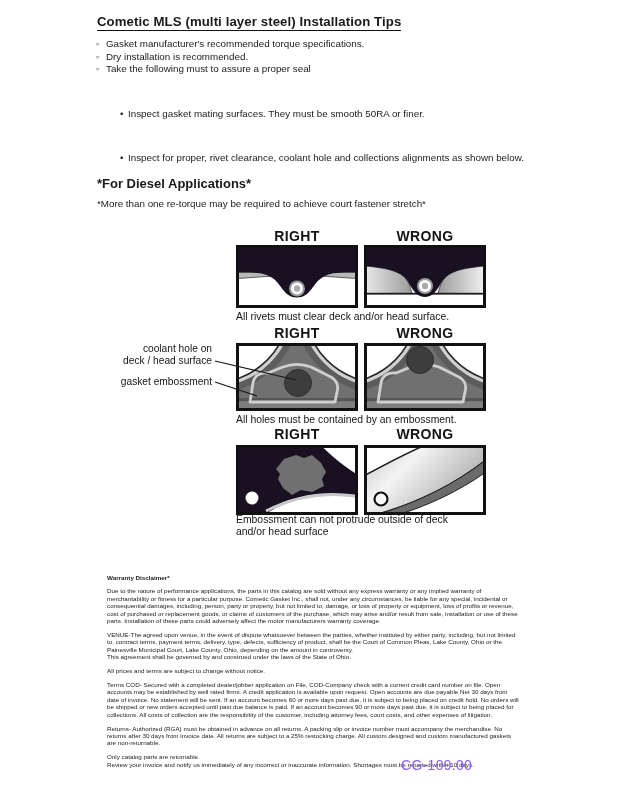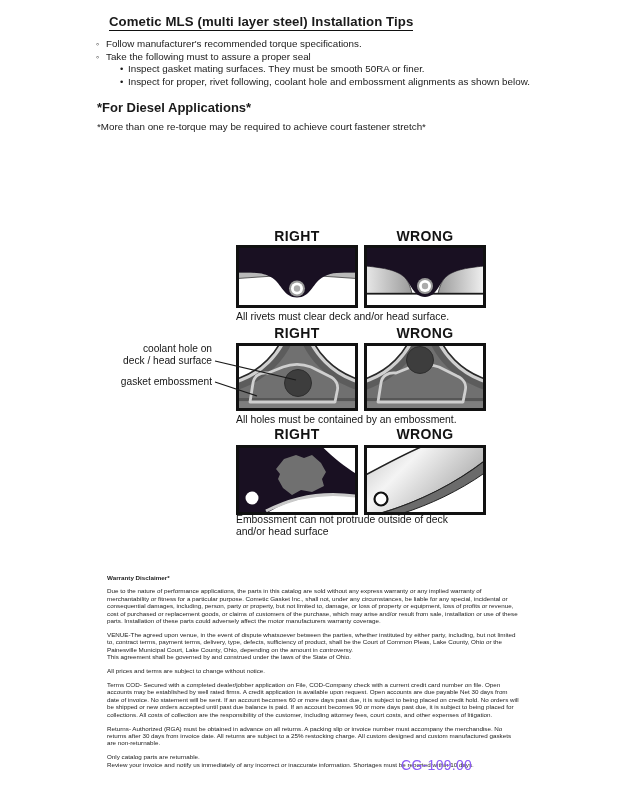--- a/index.html
+++ b/index.html
@@ -2,27 +2,27 @@
 <html><head>
 <meta charset="utf-8">
 <style>
   html,body{margin:0;padding:0;}
   body{width:618px;height:800px;background:#ffffff;position:relative;overflow:hidden;
        font-family:"Liberation Sans",sans-serif;color:#1a1a1a;}
   .page{position:absolute;inset:0;background:#fff;}
 
   
   .content{position:absolute;left:97px;top:16px;width:446px;font-size:9.8px;line-height:12.4px;}
-  .title{display:inline-block;font-size:13.2px;font-weight:bold;margin:0 0 7px 12px;
+  .title{display:inline-block;font-size:13.2px;font-weight:bold;margin:0 0 7px 0;
          border-bottom:1.6px solid #111;padding-bottom:2px;letter-spacing:.1px;}
   ul{list-style:none;margin:0;padding:0;}
   .bullets>li{position:relative;padding-left:9px;}
   .bullets>li::before{content:"\25E6";position:absolute;left:-1px;top:0;font-size:9px;}
   .subbullets{margin-left:23px;}
-  .subbullets>li{position:relative;padding-left:8px;}
+  .subbullets>li{position:relative;padding-left:8px;margin-top:32px;}
   .subbullets>li::before{content:"\2022";position:absolute;left:0;top:0;font-size:9.5px;}
   .diesel-h{font-size:13px;font-weight:bold;margin:14px 0 7px 0;}
   .content p{margin:0 0 10px 0;}
   .note{margin-top:12px;}
 
   
   .diagrams{position:absolute;left:0;top:228px;}
   .diagrams text{font-family:"Liberation Sans",sans-serif;}
   .dlabel{font-size:14px;font-weight:bold;text-anchor:middle;fill:#131313;letter-spacing:.4px;}
   .dcaption{font-size:10.4px;fill:#161616;}
@@ -40,26 +40,27 @@
   .footer{position:absolute;left:401px;top:757px;font-size:14px;color:#8b5cf6;letter-spacing:.3px;}
 </style>
 </head>
 <body>
 
 <div class="page">
 
   <div class="content">
     <h1 class="title">Cometic MLS (multi layer steel) Installation Tips</h1>
     <ul class="bullets">
-      <li>Follow manufacturer's recommended torque specifications.</li>
+      <li>Gasket manufacturer's recommended torque specifications.</li>
+      <li>Dry installation is recommended.</li>
       <li>Take the following must to assure a proper seal</li>
     </ul>
     <ul class="subbullets">
       <li>Inspect gasket mating surfaces.  They must be smooth 50RA or finer.</li>
-      <li>Inspect for proper, rivet following, coolant hole and embossment alignments as shown below.</li>
+      <li>Inspect for proper, rivet clearance, coolant hole and collections alignments as shown below.</li>
     </ul>
     <h2 class="diesel-h">*For Diesel Applications*</h2>
     <p class="note">*More than one re-torque may be required to achieve court fastener stretch*</p>
   </div>
 
   <svg class="diagrams" width="618" height="320" viewBox="0 0 618 320">
     <defs>
       <linearGradient id="deckGradR" x1="0" y1="0" x2="1" y2="0">
         <stop offset="0" stop-color="#9a9a9a"></stop>
           <stop offset="1" stop-color="#f1f1f1"></stop>

